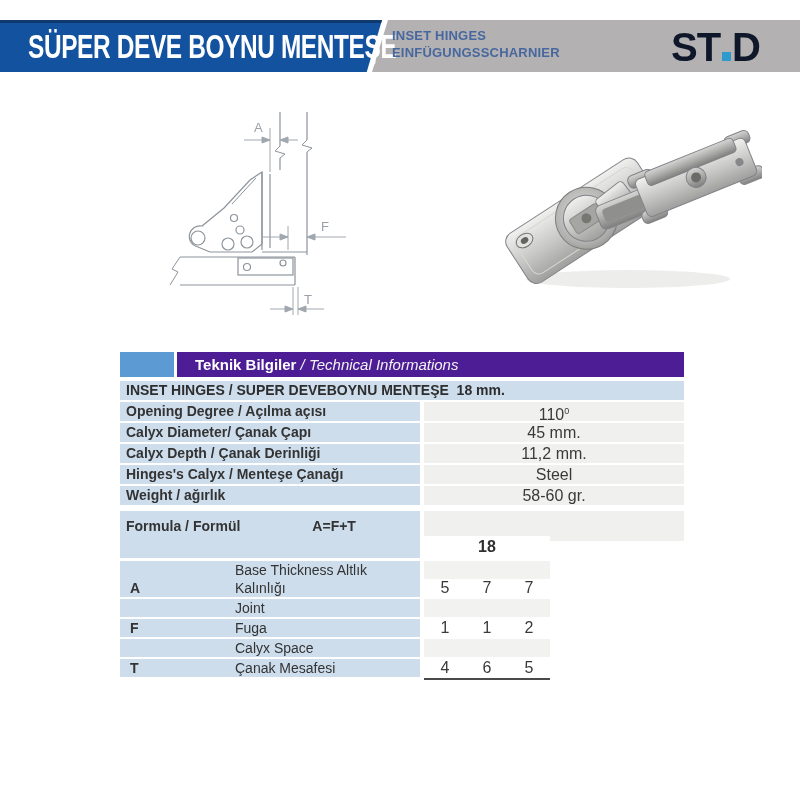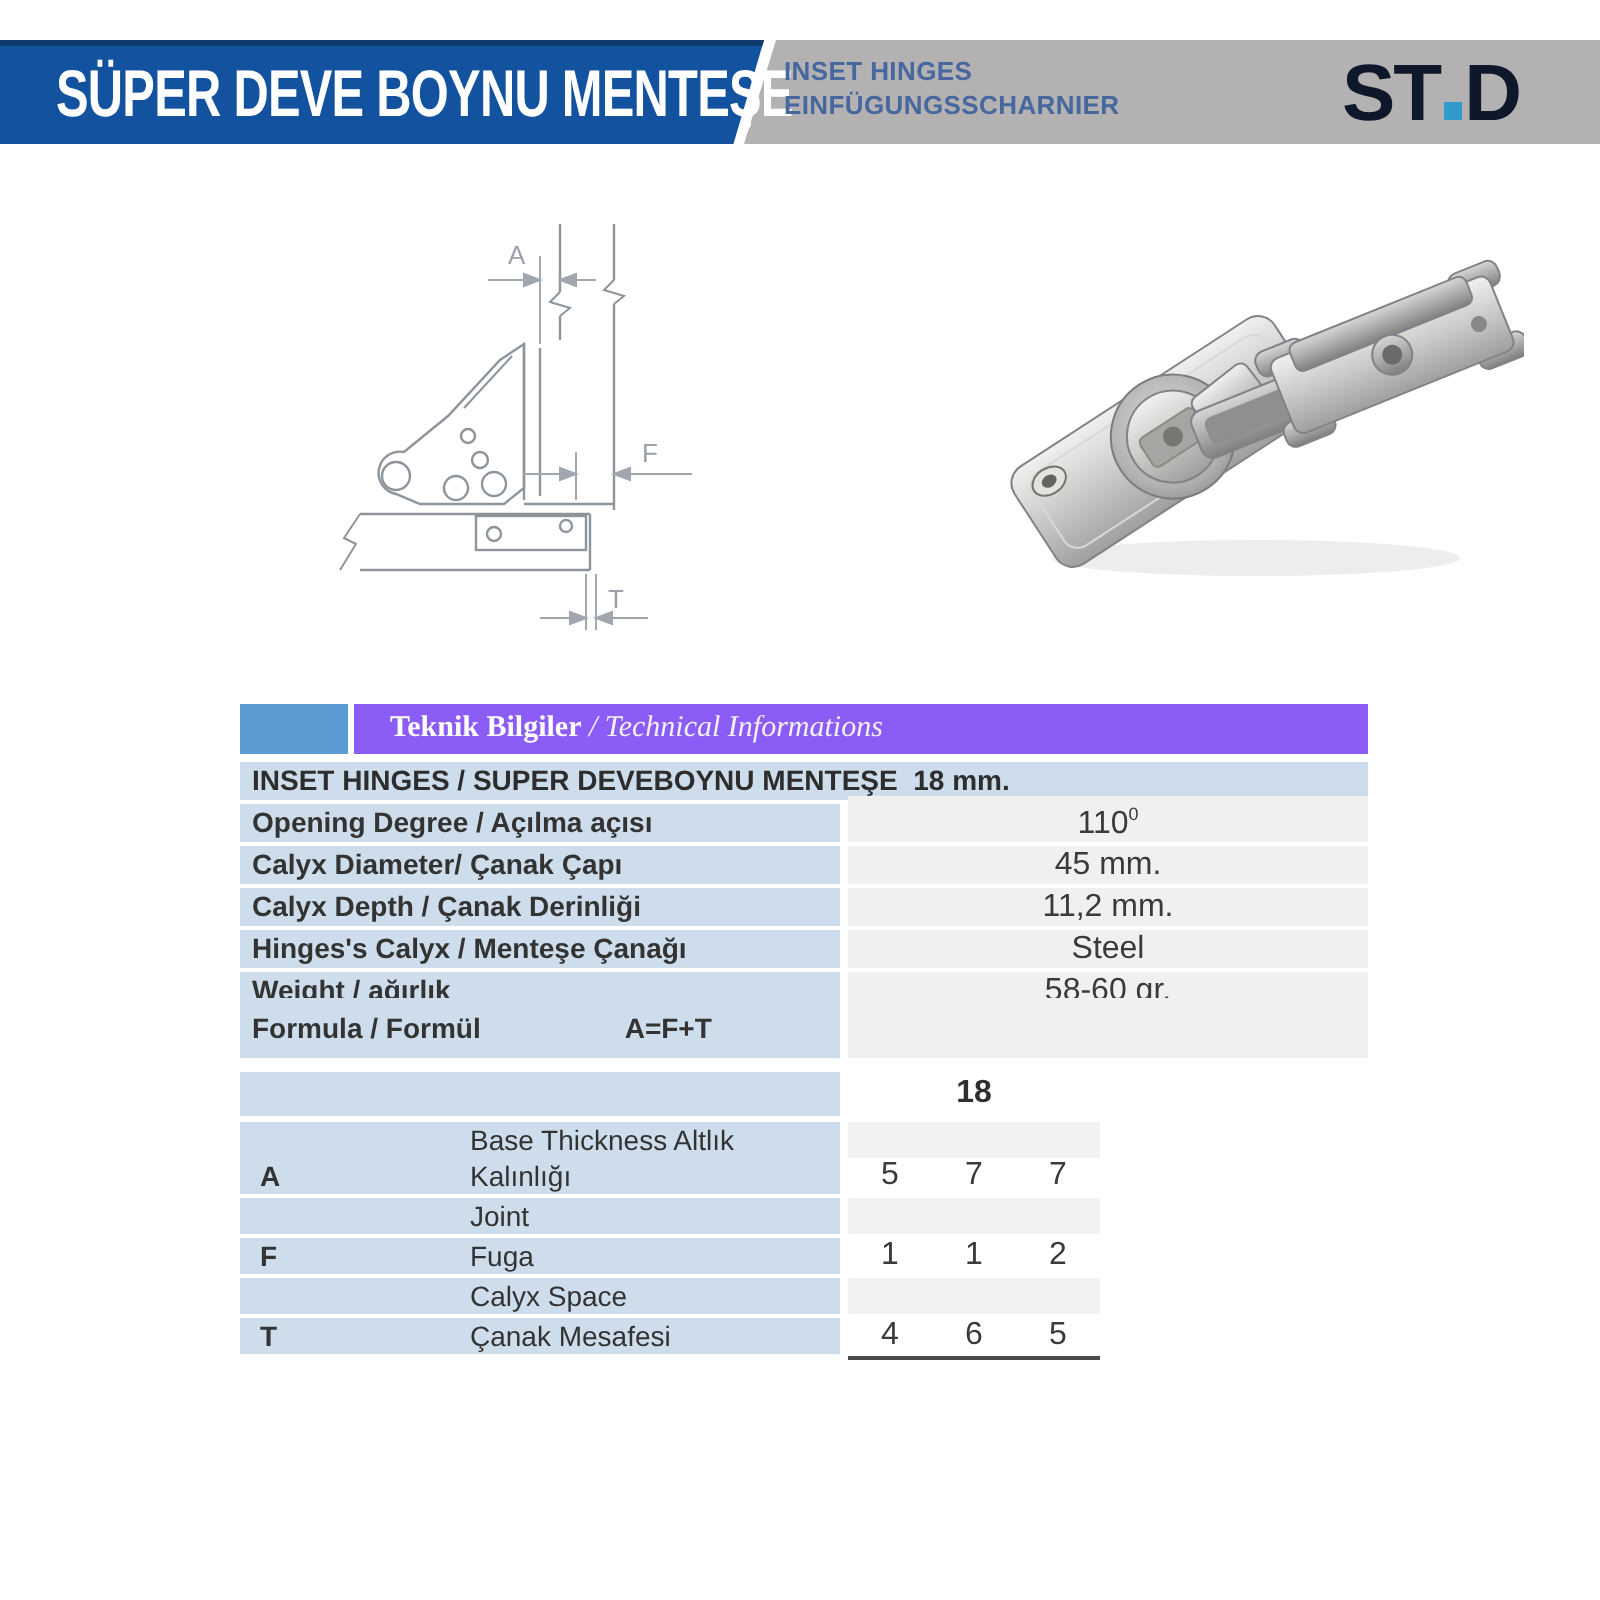--- a/index.html
+++ b/index.html
@@ -22,27 +22,27 @@
   .brand .dot{display:inline-block;width:9px;height:9px;background:#2e9bcc;margin:0 1px 0 2px;}
 
   
   .diagram{position:absolute;left:148px;top:98px;width:255px;height:245px;}
   .photo{position:absolute;left:500px;top:128px;width:262px;height:165px;}
 
   
   .spec-table{position:absolute;left:120px;top:352px;width:564px;color:#333;}
   .t-head{display:flex;height:25px;}
   .t-head-square{width:54px;height:25px;background:#5b9ad3;margin-right:3px;}
-  .t-head-bar{flex:1;height:25px;background:#8b5cf6;color:#fff;line-height:25px;padding-left:18px;
-    font-size:15px;white-space:nowrap;font-family:Liberation Serif, serif;}
+  .t-head-bar{flex:1;height:25px;background:#4c1d95;color:#fff;line-height:25px;padding-left:18px;
+    font-size:15px;white-space:nowrap;}
   .t-head-bar .it{font-style:italic;font-weight:normal;color:#f2f2f2;}
   .t-head-bar .b{font-weight:bold;}
   .product-row{margin-top:4px;height:19px;line-height:19px;background:#cdddec;font-weight:bold;
     font-size:14px;padding-left:6px;color:#2d2d2d;white-space:pre;}
-  .spec-row{display:flex;margin-top:2px;height:19px;align-items:flex-end;}
+  .spec-row{display:flex;margin-top:2px;height:19px;}
   .spec-label{width:300px;background:#cdddec;line-height:19px;padding-left:6px;font-weight:bold;
     font-size:14px;box-sizing:border-box;}
   .spec-gap{width:4px;}
   .spec-value{width:260px;background:#f0f0ef;line-height:19px;text-align:center;font-size:16px;color:#3a3a3a;}
   sup{font-size:9px;}
   .formula-row{margin-top:6px;height:18px;}
   .formula-label{display:flex;align-items:center;}
   .formula-label .f2{margin-left:72px;font-weight:bold;font-size:14px;}
   .size-row{margin-top:7px;height:22px;}
   .size-label{background:#cdddec;width:300px;height:22px;}

